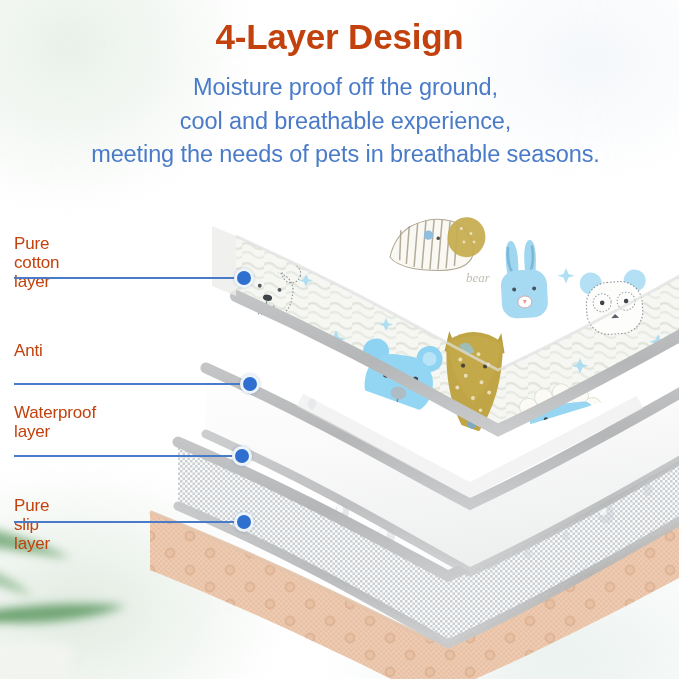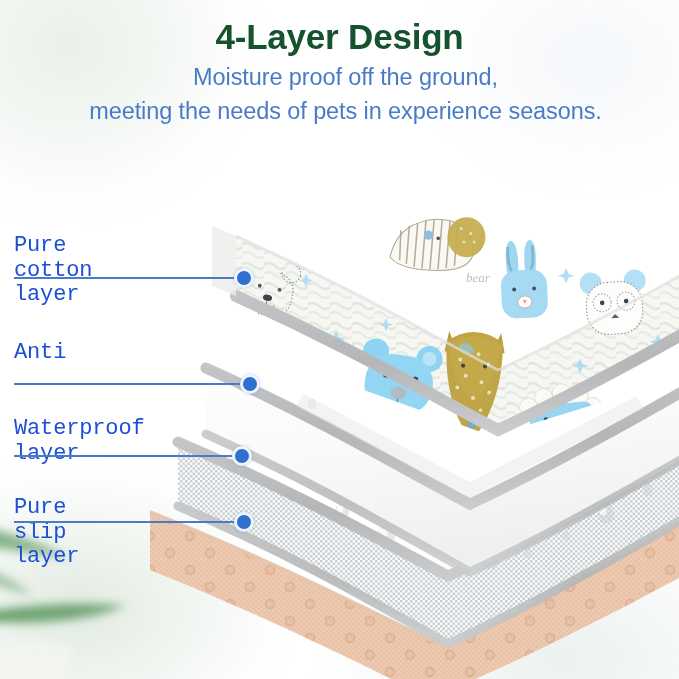--- a/index.html
+++ b/index.html
@@ -41,57 +41,57 @@
   
   #plant { position: absolute; left: -30px; top: 500px; width: 250px; height: 190px; filter: blur(5px); }
 
   
   #headings {
     position: absolute; left: 0; top: 16px; width: 679px;
     text-align: center;
   }
   #title {
     font-size: 35px; font-weight: bold; letter-spacing: -0.2px;
-    color: #14532d; line-height: 1.18;
+    color: #c2410c; line-height: 1.18;
   }
   .subline {
     font-size: 23.5px; color: #4a7bc8; line-height: 1.42;
     letter-spacing: -0.1px;
   }
-  #subtitle { margin-top: 4px; padding-left: 12px; }
+  #subtitle { margin-top: 14px; padding-left: 12px; }
 
   
   #layers { position: absolute; left: 0; top: 0; width: 679px; height: 679px; }
 
   
   .callout { position: absolute; }
   .callout-label {
-    position: absolute; color: #1d4ed8; font-size: 22px;
-    line-height: 1.12; white-space: pre-line; letter-spacing: -0.15px; font-family: Liberation Mono, monospace;
+    position: absolute; color: #c2410c; font-size: 17px;
+    line-height: 1.12; white-space: pre-line; letter-spacing: -0.15px;
   }
   .callout-line {
     position: absolute; height: 1.6px; background: #4a7bc8;
     left: 14px;
   }
   .callout-dot {
     position: absolute; width: 20px; height: 20px; border-radius: 50%;
     background: #2f6fd0;
     border: 3px solid rgba(255,255,255,0.92);
     box-shadow: 0 0 3px rgba(80,110,160,0.35);
   }
 
   #callout-cotton    .callout-label { left: 14px; top: 234px; }
   #callout-cotton    .callout-line  { top: 277px; width: 232px; }
   #callout-cotton    .callout-dot   { left: 234px; top: 268px; }
 
   #callout-fibre     .callout-label { left: 14px; top: 341px; }
   #callout-fibre     .callout-line  { top: 383px; width: 238px; }
   #callout-fibre     .callout-dot   { left: 240px; top: 374px; }
 
-  #callout-waterproof .callout-label { left: 14px; top: 417px; }
+  #callout-waterproof .callout-label { left: 14px; top: 403px; }
   #callout-waterproof .callout-line  { top: 455px; width: 230px; }
   #callout-waterproof .callout-dot   { left: 232px; top: 446px; }
 
   #callout-antislip  .callout-label { left: 14px; top: 496px; }
   #callout-antislip  .callout-line  { top: 521px; width: 232px; }
   #callout-antislip  .callout-dot   { left: 234px; top: 512px; }
 </style>
 </head>
 <body>
 
@@ -339,21 +339,22 @@
       <path d="M 236 236 C 356 290, 432 336, 498 370 C 588 328, 684 274, 782 218" fill="none" stroke="#dfe1e0" stroke-width="3" opacity="0.7"></path>
 
       <path d="M 236 236 L 236 296 L 212 286 L 212 226 Z" fill="#ecedeb" opacity="0.8"></path>
     </g>
   </svg>
 
   <div id="headings">
     <div id="title">4-Layer Design</div>
     <div id="subtitle">
       <div class="subline">Moisture proof off the ground,</div>
-      <div class="subline">meeting the needs of pets in experience seasons.</div>
+      <div class="subline">cool and breathable experience,</div>
+      <div class="subline">meeting the needs of pets in breathable seasons.</div>
     </div>
   </div>
 
   <div class="callout" id="callout-cotton">
     <div class="callout-label">Pure cotton layer</div>
     <div class="callout-line"></div>
     <div class="callout-dot"></div>
   </div>
 
   <div class="callout" id="callout-fibre">

